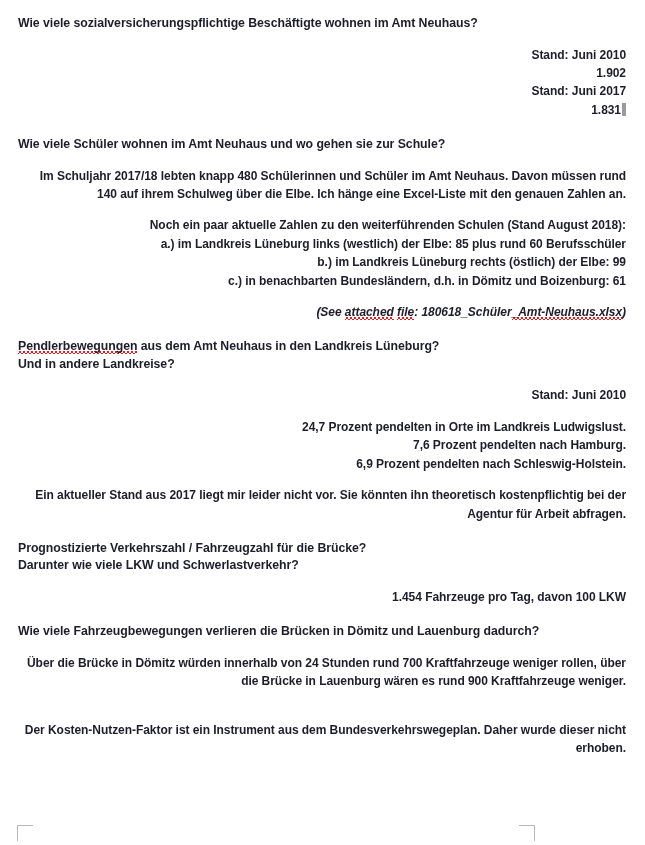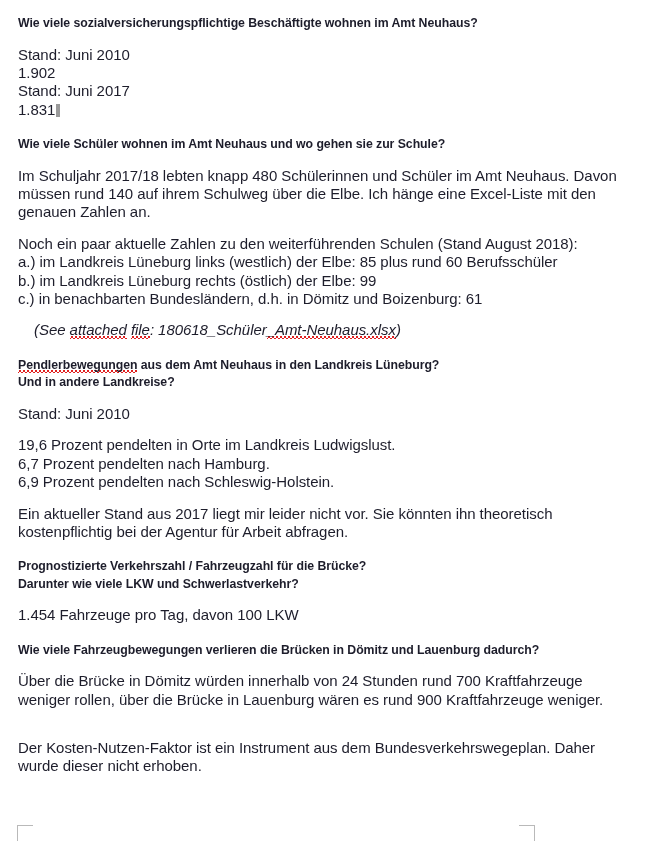--- a/index.html
+++ b/index.html
@@ -34,25 +34,26 @@
 
   
   .heading {
     font-size: 12.3px;
     font-weight: bold;
     line-height: 17.5px;
     letter-spacing: -0.05px;
     margin: 0;
   }
   .para {
-    font-size: 15px;
-    font-weight: normal;
+    font-size: 12px;
+    font-weight: bold;
     line-height: 18.4px;
     letter-spacing: -0.05px;
     margin: 0;
+    text-align: right;
   }
   .para.italic {
     font-style: italic;
     margin-left: 16px;
   }
   .gap-md { height: 13px; }
   .gap-lg { height: 17px; }
 
   
   .sq {
@@ -128,22 +129,22 @@
 
     <div class="gap-lg"></div>
 
     <p class="heading"><span class="sq">Pendlerbewegungen</span><span> aus dem Amt Neuhaus in den Landkreis Lüneburg?</span></p>
     <p class="heading">Und in andere Landkreise?</p>
 
     <div class="gap-md"></div>
     <p class="para">Stand: Juni 2010</p>
     <div class="gap-md"></div>
 
-    <p class="para">19,6 Prozent pendelten in Orte im Landkreis Ludwigslust.</p>
-    <p class="para">6,7 Prozent pendelten nach Hamburg.</p>
+    <p class="para">24,7 Prozent pendelten in Orte im Landkreis Ludwigslust.</p>
+    <p class="para">7,6 Prozent pendelten nach Hamburg.</p>
     <p class="para">6,9 Prozent pendelten nach Schleswig-Holstein.</p>
 
     <div class="gap-md"></div>
     <p class="para">Ein aktueller Stand aus 2017 liegt mir leider nicht vor. Sie könnten ihn theoretisch kostenpflichtig bei der Agentur für Arbeit abfragen.</p>
 
     <div class="gap-lg"></div>
 
     <p class="heading">Prognostizierte Verkehrszahl / Fahrzeugzahl für die Brücke?</p>
     <p class="heading">Darunter wie viele LKW und Schwerlastverkehr?</p>
     <div class="gap-md"></div>

